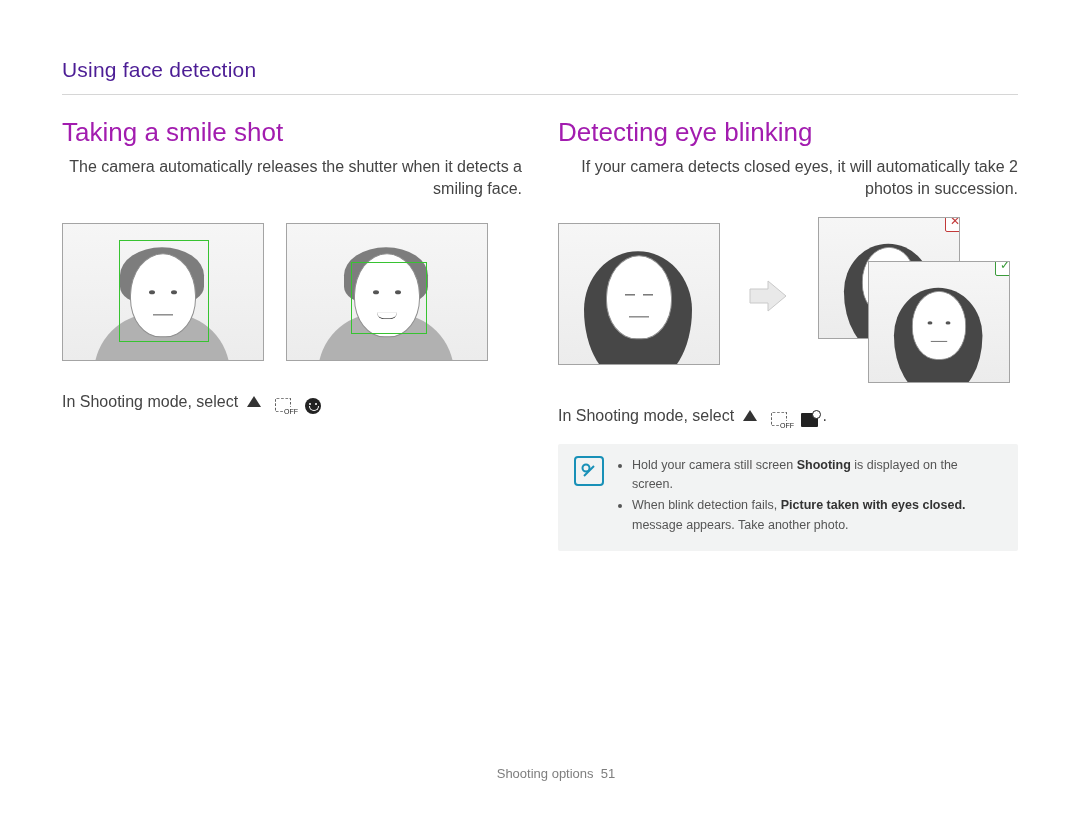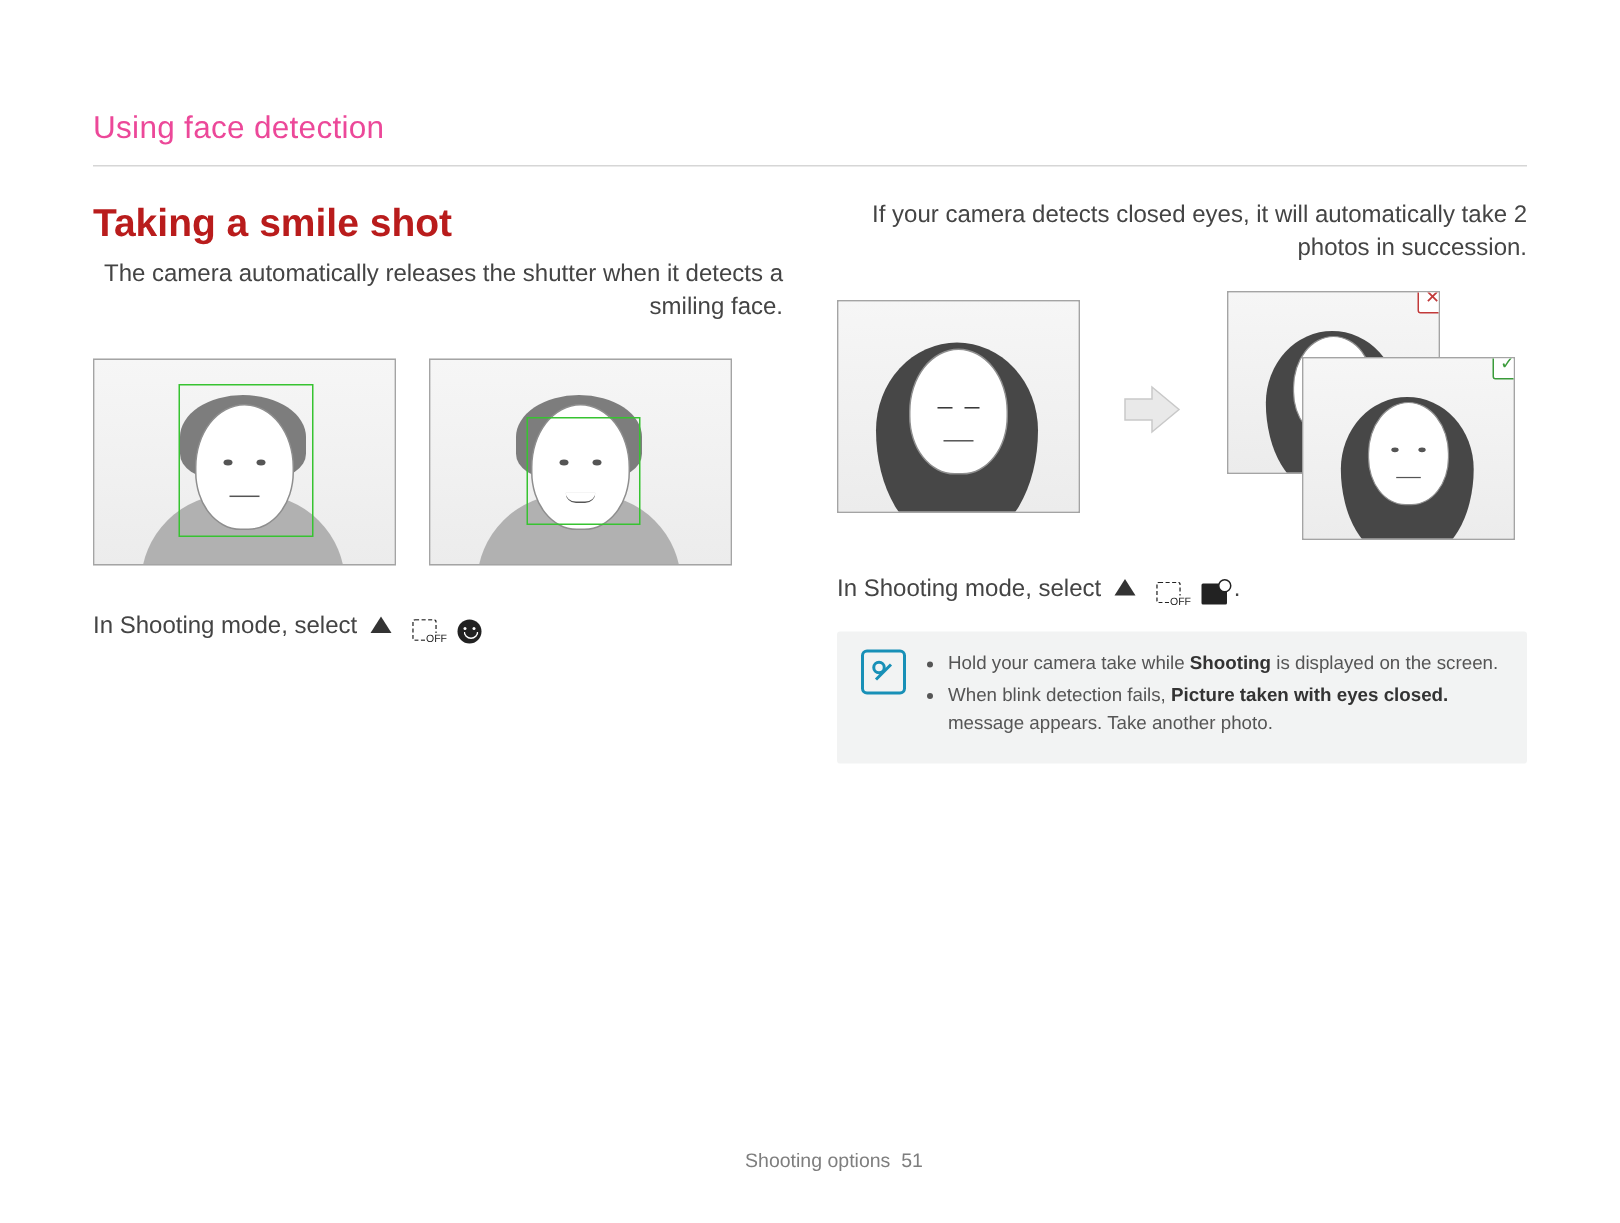--- a/index.html
+++ b/index.html
@@ -14,42 +14,41 @@
   }
   .page {
     position: relative;
     width: 1080px;
     height: 815px;
     box-sizing: border-box;
     padding: 58px 62px 0;
   }
   .breadcrumb {
     font-size: 21px;
-    color: #ec4899;
+    color: #4c1d95;
     font-weight: 300;
     letter-spacing: 0.2px;
-    margin-top: 16px;
   }
   .rule {
     border: none;
     border-top: 1px solid #d6d6d6;
     margin: 12px 0 22px;
   }
   .columns {
     display: flex;
     gap: 36px;
   }
   .col {
     flex: 1 1 0;
     min-width: 0;
   }
   h2.section {
-    color: #b91c1c;
+    color: #a21caf;
     font-size: 26px;
-    font-weight: 700;
+    font-weight: 400;
     margin: 0 0 8px 0;
   }
   p.body {
     font-size: 16px;
     line-height: 1.35;
     color: #444;
     margin: 0 0 18px;
     font-weight: 300;
     text-align: right;
   }
@@ -257,20 +256,21 @@
         <span>In Shooting mode, select</span>
         <span class="inline-icon tri-up"></span>
         <span class="inline-icon off-icon">
           <span class="sub">OFF</span>
         </span>
         <span class="inline-icon smiley-icon"></span>
       </p>
     </div>
 
     <div class="col">
+      <h2 class="section">Detecting eye blinking</h2>
       <p class="body">If your camera detects closed eyes, it will automatically take 2 photos in succession.</p>
 
       <div class="stack-area">
         <div class="thumb shot-a">
           <div class="shadow"></div>
           <div class="face">
             <div class="longhair"></div>
             <div class="head">
               <div class="eye l closed"></div>
                 <div class="eye r closed"></div>
@@ -320,21 +320,21 @@
 
       <div class="note-box">
         <div class="note-icon">
           <svg width="16" height="16" viewBox="0 0 16 16">
             <path d="M3 13 L13 3" stroke="#1890b7" stroke-width="2" fill="none"></path>
             <circle cx="5" cy="5" r="3.5" stroke="#1890b7" stroke-width="2" fill="none"></circle>
           </svg>
         </div>
         <ul class="note-list">
           <li>
-            <span>Hold your camera take while </span><strong>Shooting</strong><span> is displayed on the screen.</span>
+            <span>Hold your camera still screen </span><strong>Shooting</strong><span> is displayed on the screen.</span>
           </li>
           <li>
             <span>When blink detection fails, </span><strong>Picture taken with eyes closed.</strong><span> message appears. Take another photo.</span>
           </li>
         </ul>
       </div>
 
     </div>
   </div>
 

